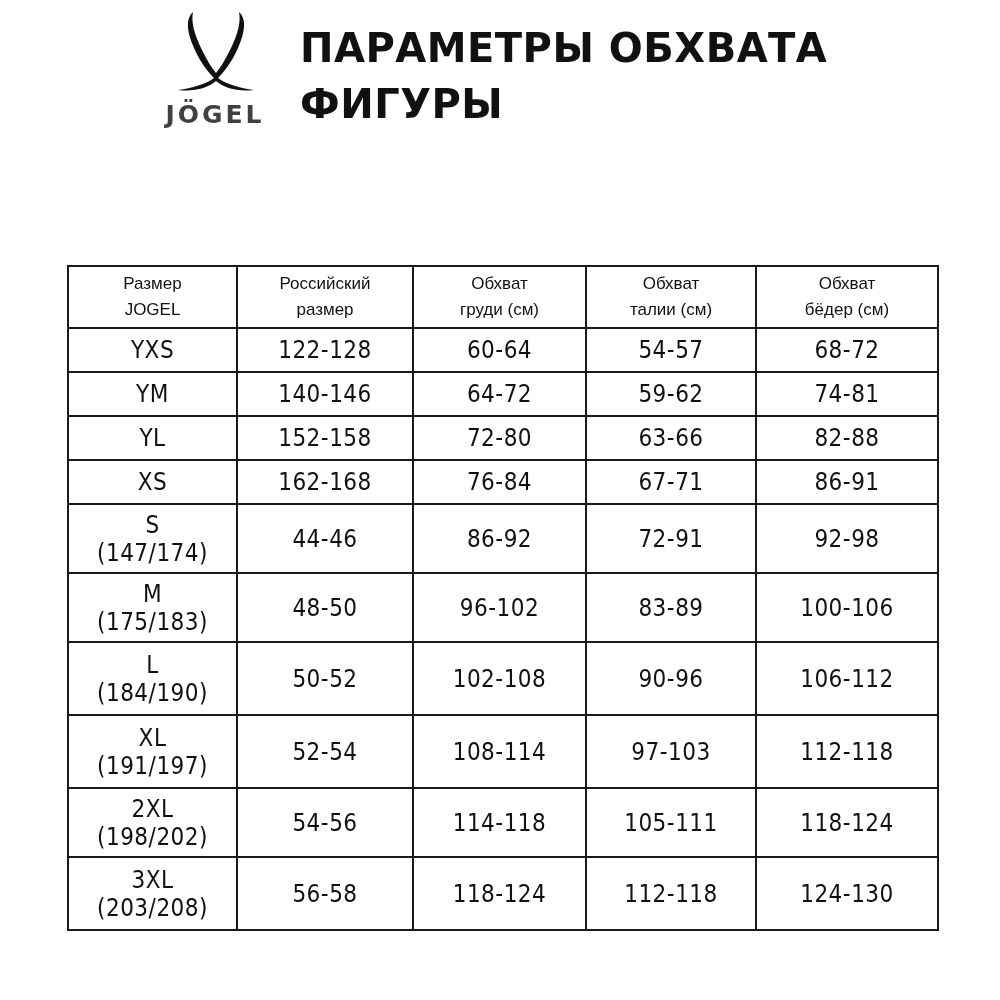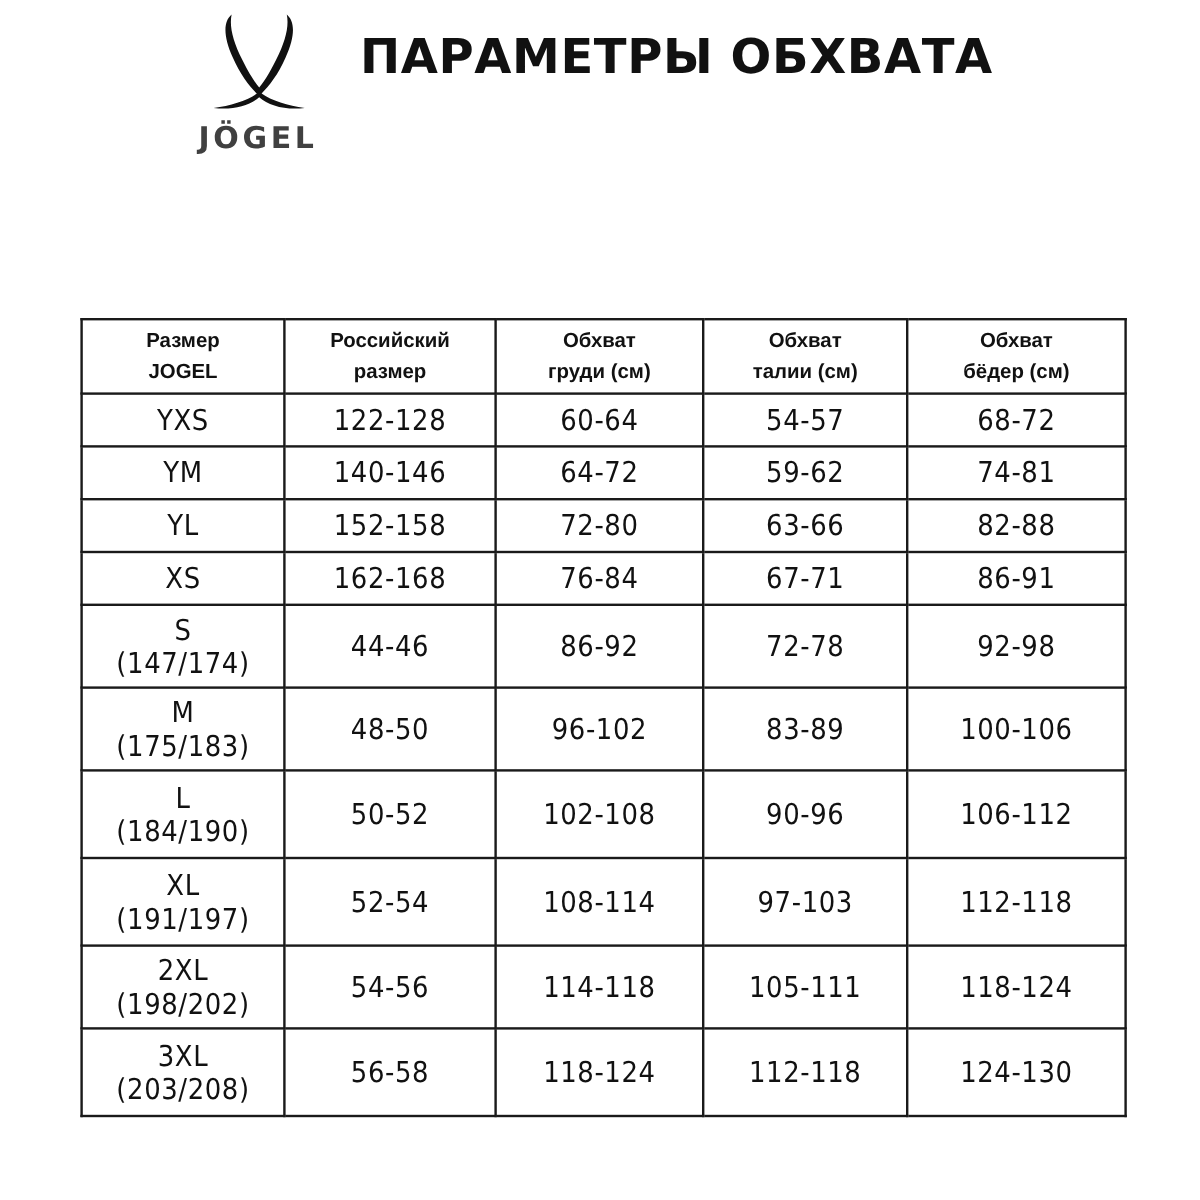--- a/index.html
+++ b/index.html
@@ -10,40 +10,41 @@
   .logo-text { position: absolute; left: 0; top: 92px; width: 130px; text-align: center;
                font-family: "DejaVu Sans", sans-serif; font-weight: bold; font-size: 25px;
                letter-spacing: 3px; color: #404040; }
   .title { position: absolute; left: 300px; top: 20px; width: 560px; text-align: left;
            font-family: "DejaVu Sans", sans-serif; font-weight: bold; font-size: 40px;
            line-height: 56px; color: #111; letter-spacing: 0.5px; }
   table.sizes { position: absolute; left: 67px; top: 265px; width: 870px;
                 border-collapse: collapse; table-layout: fixed; }
   table.sizes td, table.sizes th { border: 2.5px solid #1a1a1a; text-align: center;
                 vertical-align: middle; padding: 0; }
-  table.sizes th { font-weight: bold; font-size: 17px; line-height: 26px; height: 60px; }
+  table.sizes th { font-weight: normal; font-size: 17px; line-height: 26px; height: 60px; }
   table.sizes td { font-size: 24px; line-height: 28px; font-weight: normal;
                    font-family: "DejaVu Sans Condensed", "DejaVu Sans", sans-serif; letter-spacing: 0.5px; }
   tr.r1 td { height: 42px; }
   tr.r2 td { height: 67px; }
   tr.r2b td { height: 71px; }
   .cell-line { display: block; }
 </style>
 </head>
 <body>
 
 <div class="logo">
   <svg width="130" height="90" viewBox="0 0 130 90">
     <path d="M43 4 C 36 10, 36 22, 44 40 C 50 54, 58 64, 64 70 C 56 76, 42 80, 28 82 C 44 84, 58 80, 66 73 C 74 80, 88 84, 104 82 C 90 80, 76 76, 68 70 C 74 64, 82 54, 88 40 C 96 22, 96 10, 89 4 C 91 14, 88 26, 80 42 C 74 54, 70 60, 66 65 C 62 60, 58 54, 52 42 C 44 26, 41 14, 43 4 Z" fill="#111"></path>
   </svg>
   <div class="logo-text">JÖGEL</div>
 </div>
 
 <div class="title">
   <div>ПАРАМЕТРЫ ОБХВАТА</div>
+  <div>ФИГУРЫ</div>
 </div>
 
 <table class="sizes">
   <colgroup>
     <col style="width:169px">
       <col style="width:176px">
       <col style="width:173px">
       <col style="width:170px">
       <col style="width:182px">
   </colgroup>
@@ -100,21 +101,21 @@
       <td>67-71</td>
       <td>86-91</td>
     </tr>
     <tr class="r2">
       <td>
         <span class="cell-line">S</span>
         <span class="cell-line">(147/174)</span>
       </td>
       <td>44-46</td>
       <td>86-92</td>
-      <td>72-78</td>
+      <td>72-91</td>
       <td>92-98</td>
     </tr>
     <tr class="r2">
       <td>
         <span class="cell-line">M</span>
         <span class="cell-line">(175/183)</span>
       </td>
       <td>48-50</td>
       <td>96-102</td>
       <td>83-89</td>

